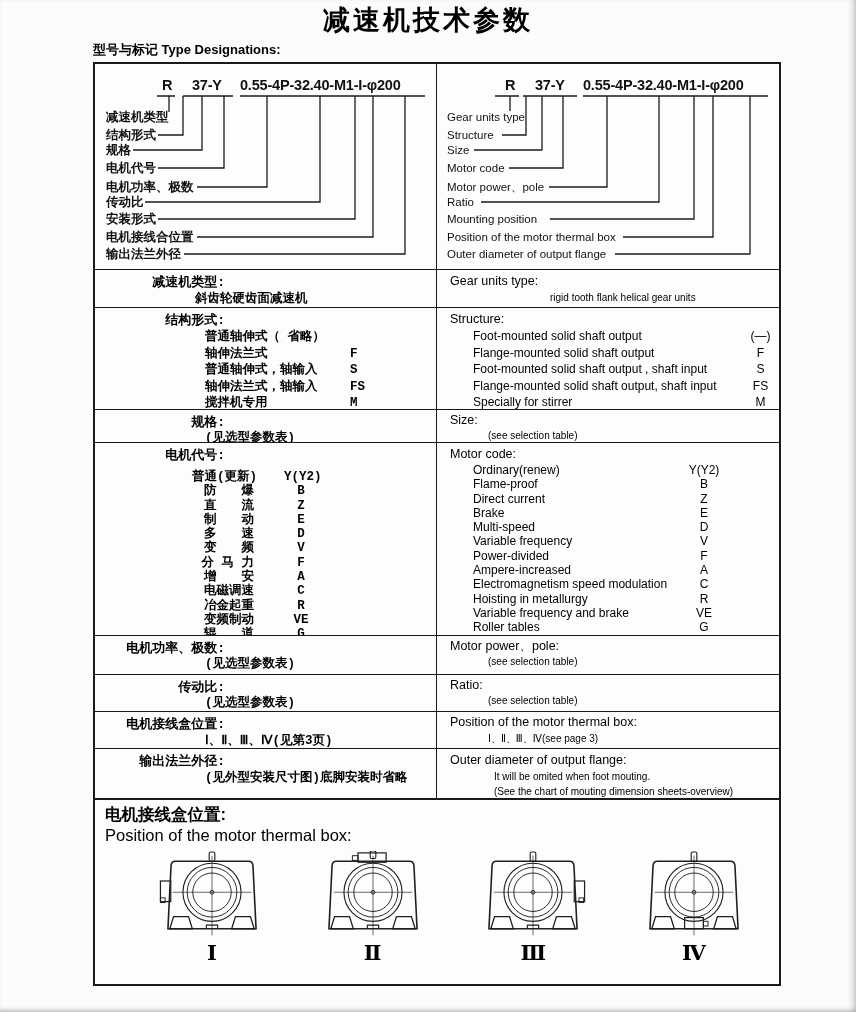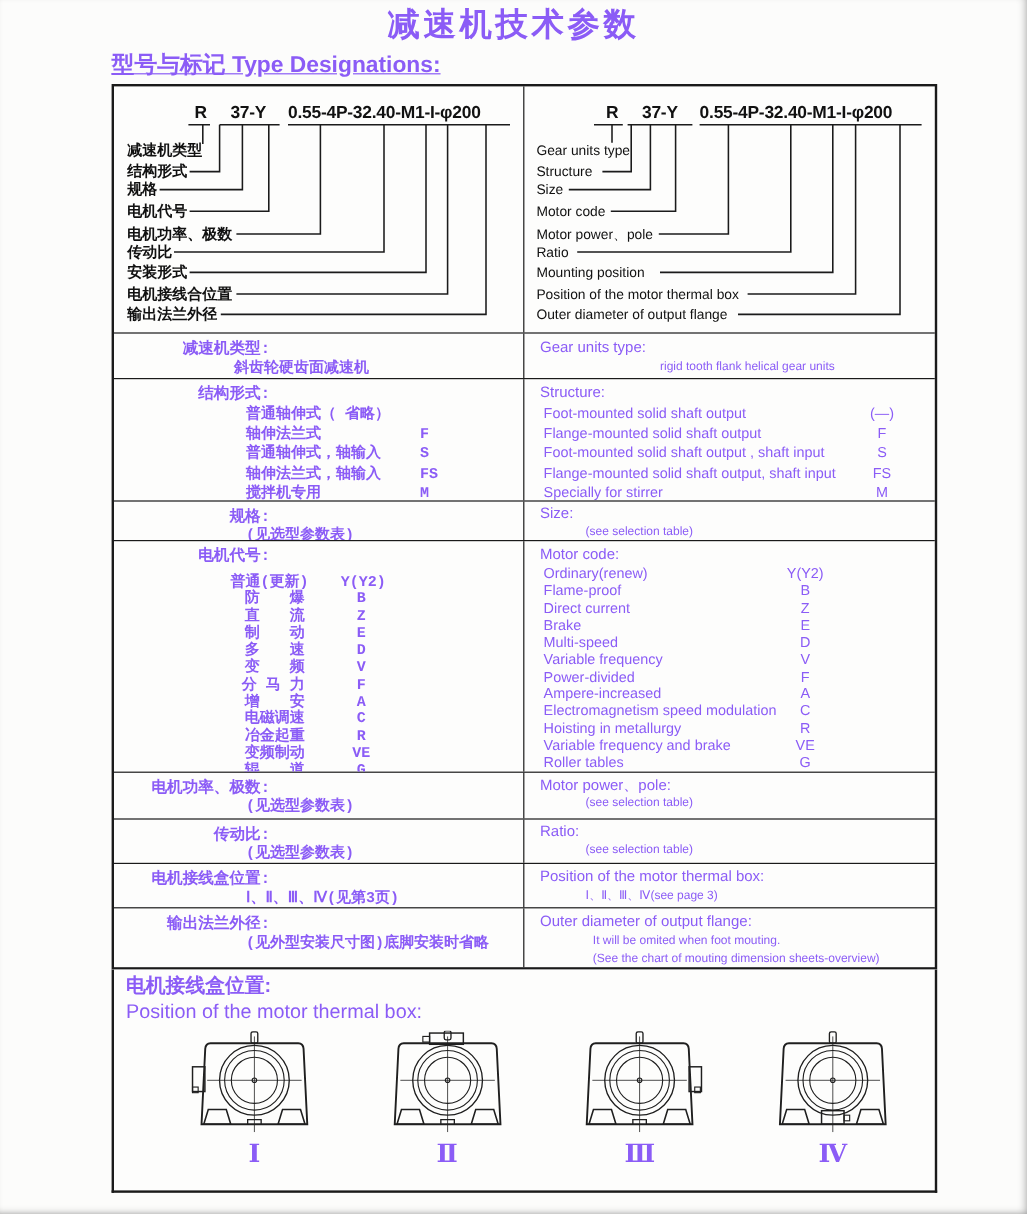--- a/index.html
+++ b/index.html
@@ -1,20 +1,20 @@
 <!DOCTYPE html>
 <html><head>
 <meta charset="utf-8">
 <style>
   html,body{margin:0;padding:0;background:#e9e9e7;}
-  .page{position:relative;width:856px;height:1012px;background:#fcfcfb;color:#8b5cf6;
+  .page{position:relative;width:856px;height:1012px;background:#fcfcfb;color:#000000;
         font-family:"Liberation Sans","DejaVu Sans",sans-serif;overflow:hidden;
         box-shadow:inset -6px 0 8px -6px #999, inset 0 -5px 7px -6px #777;}
   .title{text-align:center;font-size:27px;font-weight:900;letter-spacing:3px;margin:0;padding-top:2px;}
-  .subtitle{margin:3px 0 3px 93px;font-size:19px;font-weight:700;text-decoration:underline;}
+  .subtitle{margin:3px 0 3px 93px;font-size:13px;font-weight:700;}
   .tables{margin-left:93px;width:688px;border:2px solid #1a1a1a;box-sizing:border-box;background:#fdfdfc;}
   .desigrow{display:flex;height:205px;}
   .dcell{width:50%;box-sizing:border-box;position:relative;}
   .dcell.cn{border-right:1.6px solid #1a1a1a;}
   .dsvg{display:block;}
   .dsvg text{fill:#111;}
   .dsvg .code{font-size:14.5px;font-weight:700;letter-spacing:-0.2px;}
   .dsvg .lab{font-size:12.5px;font-weight:600;}
   .dsvg.en .lab{font-size:11.5px;font-weight:400;}
   .dsvg path{stroke:#1b1b1b;stroke-width:1.3;fill:none;}
@@ -31,21 +31,21 @@
   .r1{height:38px}.r2{height:102px}.r3{height:33px}.r4{height:193px}
   .r5{height:39px}.r6{height:37px}.r7{height:38px}.r8{height:37px}.r9{height:50px}
   .r3 .head,.r5 .head,.r6 .head,.r7 .head,.r8 .head{line-height:15.5px;}
   .r3 .content,.r5 .content,.r6 .content{line-height:14px;}
   .item{display:flex;white-space:pre;}
   .r2 .item{line-height:16.5px;font-size:12.5px;}
   .r4 .item{line-height:14.3px;font-size:12.5px;}
   .r2 .en .item,.r4 .en .item{font-size:12px;}
   .cn .item{margin-left:110px;gap:30px;}
   .r4 .cn .item{margin-left:97px;}
-  .en .item{margin-left:16px;}
+  .en .item{margin-left:36px;gap:13px;}
   .r2 .cn .lbl{width:115px;}  .r2 .cn .codecol{width:30px;text-align:left;}
   .r4 .cn .lbl{width:62px;text-align:right;}   .r4 .cn .codecol{width:34px;text-align:center;}
   .r2 .en .lbl{width:263px;}  .r2 .en .codecol{width:38px;text-align:center;}
   .r4 .en .lbl{width:198px;}  .r4 .en .codecol{width:40px;text-align:center;}
   .bottombox{margin-left:93px;width:688px;height:186px;border:2px solid #1a1a1a;border-top:0;
              box-sizing:border-box;padding:4px 0 0 10px;background:#fdfdfc;}
   .b-cn{font-size:16.5px;font-weight:700;line-height:21px;}
   .b-en{font-size:16.5px;font-weight:400;line-height:21px;}
   .motors{display:flex;justify-content:space-between;padding:5px 30px 0 52px;}
   .motor-fig{width:110px;text-align:center;}

